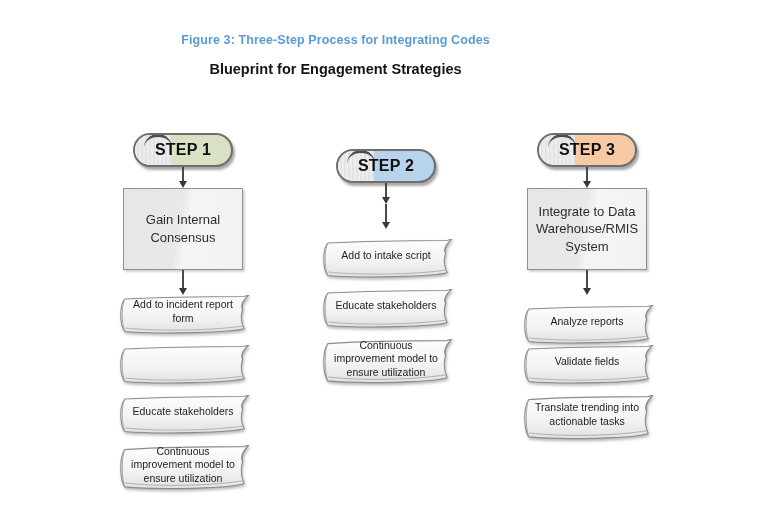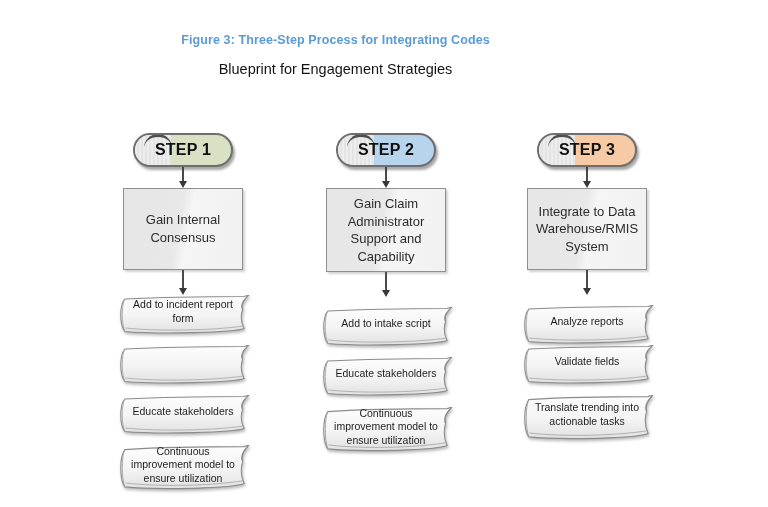--- a/index.html
+++ b/index.html
@@ -2,21 +2,21 @@
 <html><head>
 <meta charset="utf-8">
 <style>
   html,body{margin:0;padding:0;background:#ffffff;}
   body{font-family:"Liberation Sans", sans-serif;}
   .page{position:relative;width:671px;height:507px;background:#ffffff;overflow:hidden;}
 
   .fig-title{position:absolute;top:33px;left:0;right:0;text-align:center;
     font-size:12.5px;font-weight:bold;color:#5b9bd5;letter-spacing:.1px;}
   .sub-title{position:absolute;top:61px;left:0;right:0;text-align:center;
-    font-size:14.5px;font-weight:normal;color:#141414;}
+    font-size:14.5px;font-weight:bold;color:#141414;}
 
   .col{position:absolute;top:133px;width:140px;display:flex;flex-direction:column;align-items:center;}
   .col1{left:113px;} .col2{left:316px;} .col3{left:517px;}
 
   
   .pill{position:relative;width:96px;height:30px;border:2px solid #6e6e6e;border-radius:17px;
     box-shadow:2px 3px 2.5px rgba(60,60,60,.45);overflow:hidden;flex:none;}
   .pill-left{position:absolute;left:0;top:0;bottom:0;width:37%;
     background:repeating-linear-gradient(90deg,#ededed 0 2px,#e4e4e4 2px 4px);}
   .pill-arc{position:absolute;top:-1px;left:9px;width:28px;height:11px;
@@ -111,30 +111,29 @@
     </div>
     <div class="scroll tall">
       <svg class="scroll-svg" viewBox="0 0 140 40" preserveAspectRatio="none">
           <use href="#scroll-shape"></use>
         </svg>
       <div class="scroll-label">Continuous improvement model to ensure utilization</div>
     </div>
   </div>
 
   <div class="col col2">
-    <div class="pill" style="background-color: rgb(184, 211, 236);">
+    <div class="pill" style="background-color: rgb(184, 211, 236); margin-top: 16px;">
       <div class="pill-left"></div>
       <div class="pill-arc"></div>
       <span class="pill-label">STEP 2</span>
     </div>
     <div class="arrow a1">
         <div class="shaft"></div>
         <div class="head"></div>
       </div>
-    <div class="box">Gain Claim Administrator Support and Capability</div>
     <div class="arrow a2">
         <div class="shaft"></div>
         <div class="head"></div>
       </div>
 
     <div class="scroll">
       <svg class="scroll-svg" viewBox="0 0 140 40" preserveAspectRatio="none">
           <use href="#scroll-shape"></use>
         </svg>
       <div class="scroll-label">Add to intake script</div>

